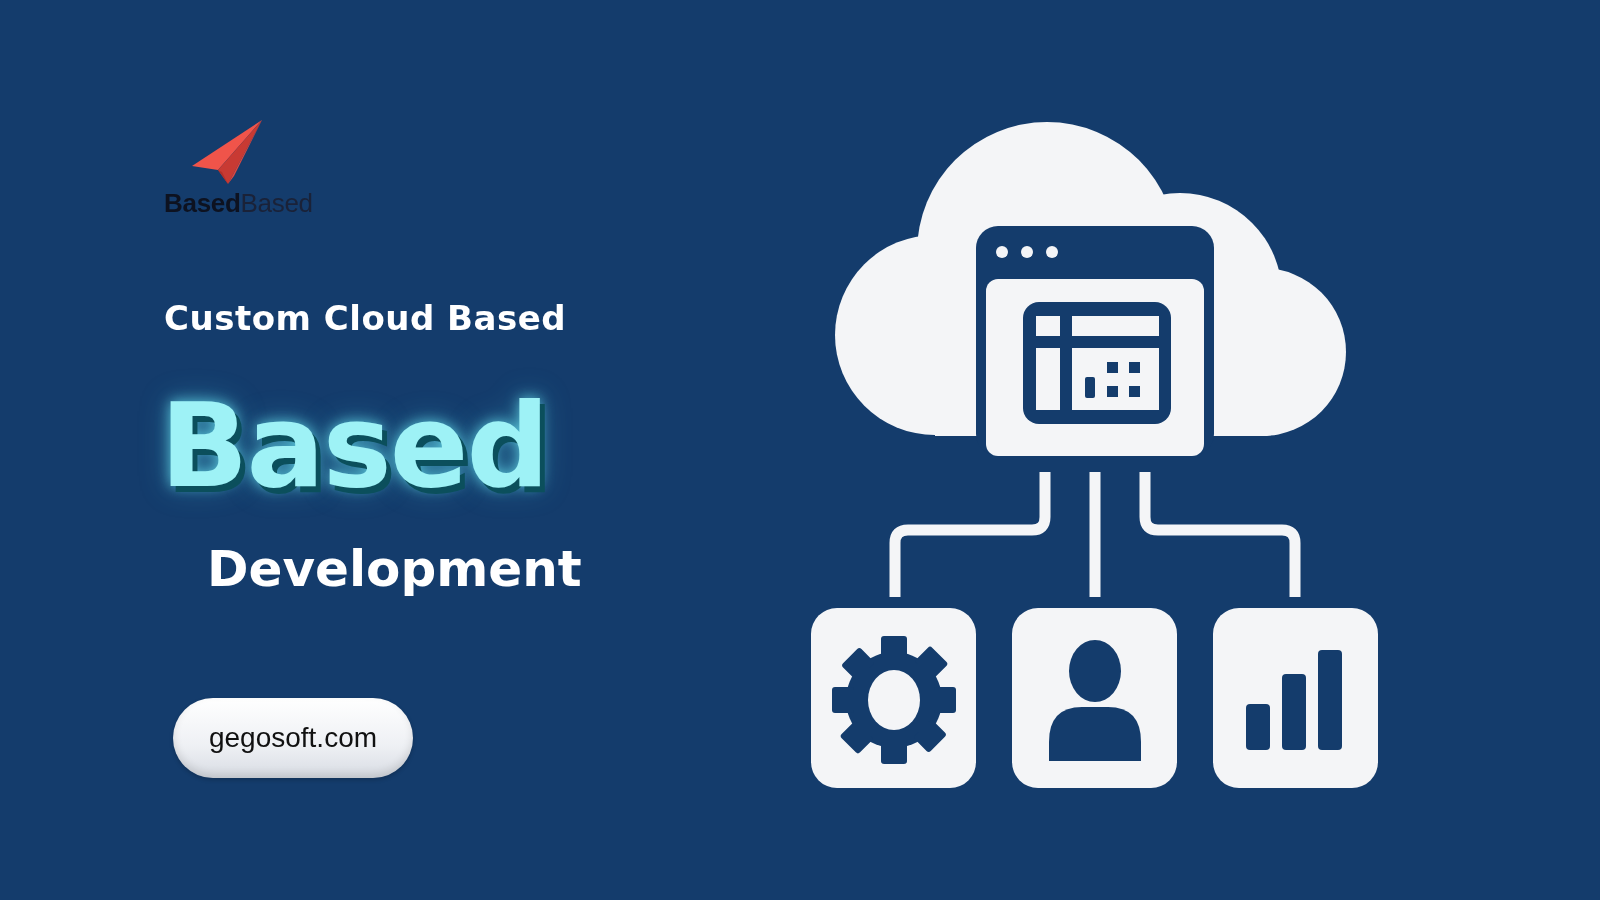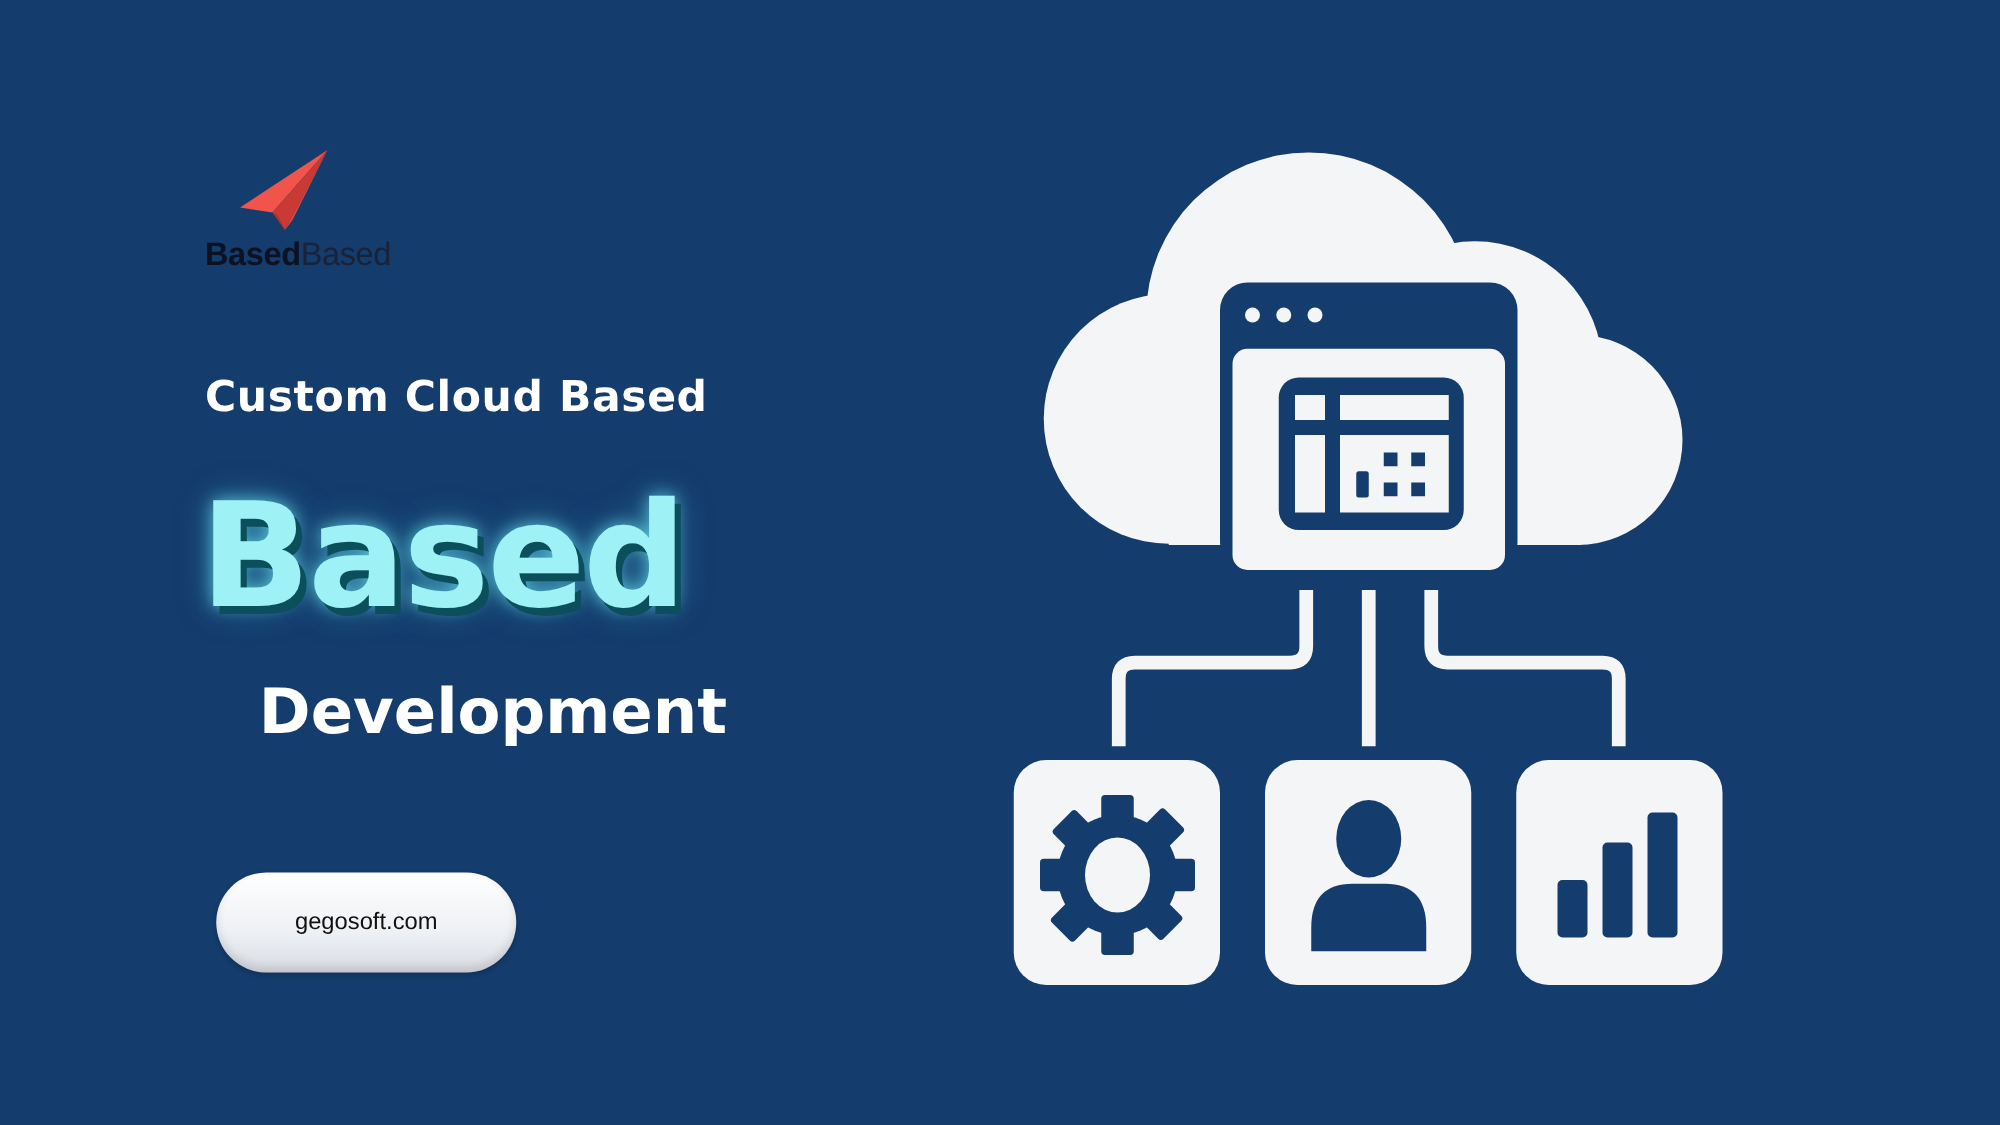--- a/index.html
+++ b/index.html
@@ -36,21 +36,21 @@
     position:absolute; left:164px; top:540px;
     font-family:"DejaVu Sans", sans-serif; font-weight:bold;
     color:#ffffff; font-size:50px; white-space:nowrap;margin-left:43px;
   }
   .url-pill {
     position:absolute; left:173px; top:698px; width:240px; height:80px;
     border-radius:40px;
     background:linear-gradient(180deg,#ffffff 0%,#eef0f4 60%,#d8dce3 100%);
     box-shadow: inset 0 -4px 8px rgba(0,0,0,0.12), 0 2px 4px rgba(0,0,0,0.2);
     display:flex; align-items:center; justify-content:center;
-    font-family:"Liberation Sans", sans-serif; font-size:19px; color:#111;
+    font-family:"Liberation Sans", sans-serif; font-size:28px; color:#111;
     cursor:pointer;
   }
   .illus { position:absolute; left:0; top:0; }
 </style>
 </head>
 <body>
 
 <div class="logo">
   <svg width="72" height="66" viewBox="0 0 72 66">
     <polygon points="70,2 0,48 26,52" fill="#f0544a"></polygon>

